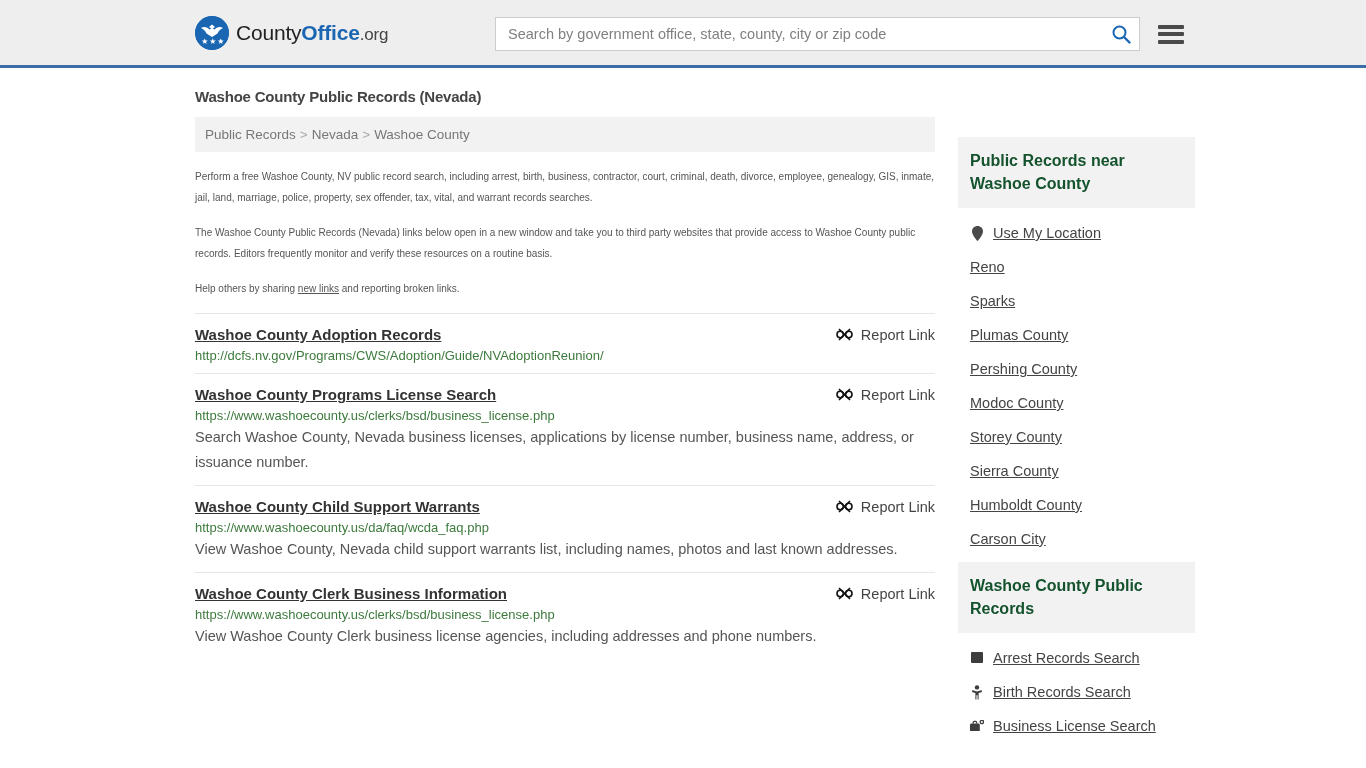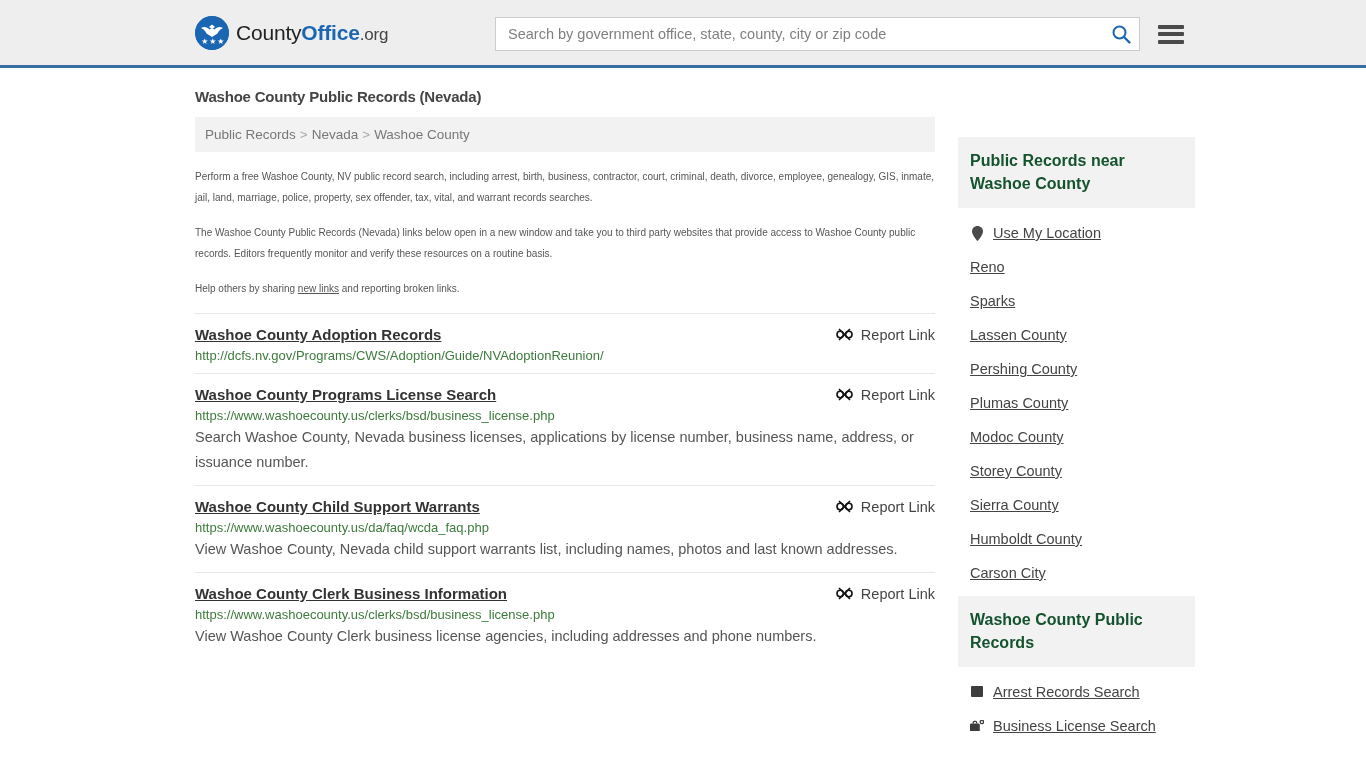--- a/index.html
+++ b/index.html
@@ -351,27 +351,24 @@
             <a>Use My Location</a>
           </div>
 
           <div class="widget-item">
             <a>Reno</a>
           </div>
           <div class="widget-item">
             <a>Sparks</a>
           </div>
           <div class="widget-item">
-            <a>Lassen County</a>
+            <a>Plumas County</a>
           </div>
           <div class="widget-item">
             <a>Pershing County</a>
-          </div>
-          <div class="widget-item">
-            <a>Plumas County</a>
           </div>
           <div class="widget-item">
             <a>Modoc County</a>
           </div>
           <div class="widget-item">
             <a>Storey County</a>
           </div>
           <div class="widget-item">
             <a>Sierra County</a>
           </div>
@@ -390,20 +387,29 @@
 
           <div class="widget-item">
             <span class="mini-icon">
               <svg width="12" height="12" viewBox="0 0 12 12">
                 <rect x="0" y="0" width="12" height="11" rx="1" fill="#3d3d3d"></rect>
               </svg>
             </span>
             <a>Arrest Records Search</a>
           </div>
 
+          <div class="widget-item">
+            <span class="mini-icon">
+              <svg width="12" height="15" viewBox="0 0 12 15">
+                <circle cx="6" cy="2.4" r="2.2" fill="#3d3d3d"></circle>
+                <path d="M1 6.2 C1 5.4 1.8 5 2.6 5.4 L6 6.6 L9.4 5.4 C10.2 5 11 5.4 11 6.2 C11 6.9 10.4 7.3 9.6 7.5 L7.6 8 L7.6 14.4 L6.6 14.4 L6.6 10.2 L5.4 10.2 L5.4 14.4 L4.4 14.4 L4.4 8 L2.4 7.5 C1.6 7.3 1 6.9 1 6.2 Z" fill="#3d3d3d"></path>
+              </svg>
+            </span>
+            <a>Birth Records Search</a>
+          </div>
 
           <div class="widget-item">
             <span class="mini-icon">
               <svg width="14" height="12" viewBox="0 0 14 12">
                 <path d="M0 11 L0 5 C0 4.2 0.6 3.6 1.4 3.6 L8.4 3.6 C9.2 3.6 9.8 4.2 9.8 5 L9.8 11 Z" fill="#3d3d3d"></path>
                 <path d="M3.2 3.6 L3.2 2.4 C3.2 1.8 3.7 1.4 4.3 1.4 L5.6 1.4 C6.2 1.4 6.6 1.8 6.6 2.4 L6.6 3.6" fill="none" stroke="#3d3d3d" stroke-width="1.3"></path>
                 <circle cx="11.9" cy="2" r="1.7" fill="none" stroke="#3d3d3d" stroke-width="1.3"></circle>
               </svg>
             </span>
             <a>Business License Search</a>

